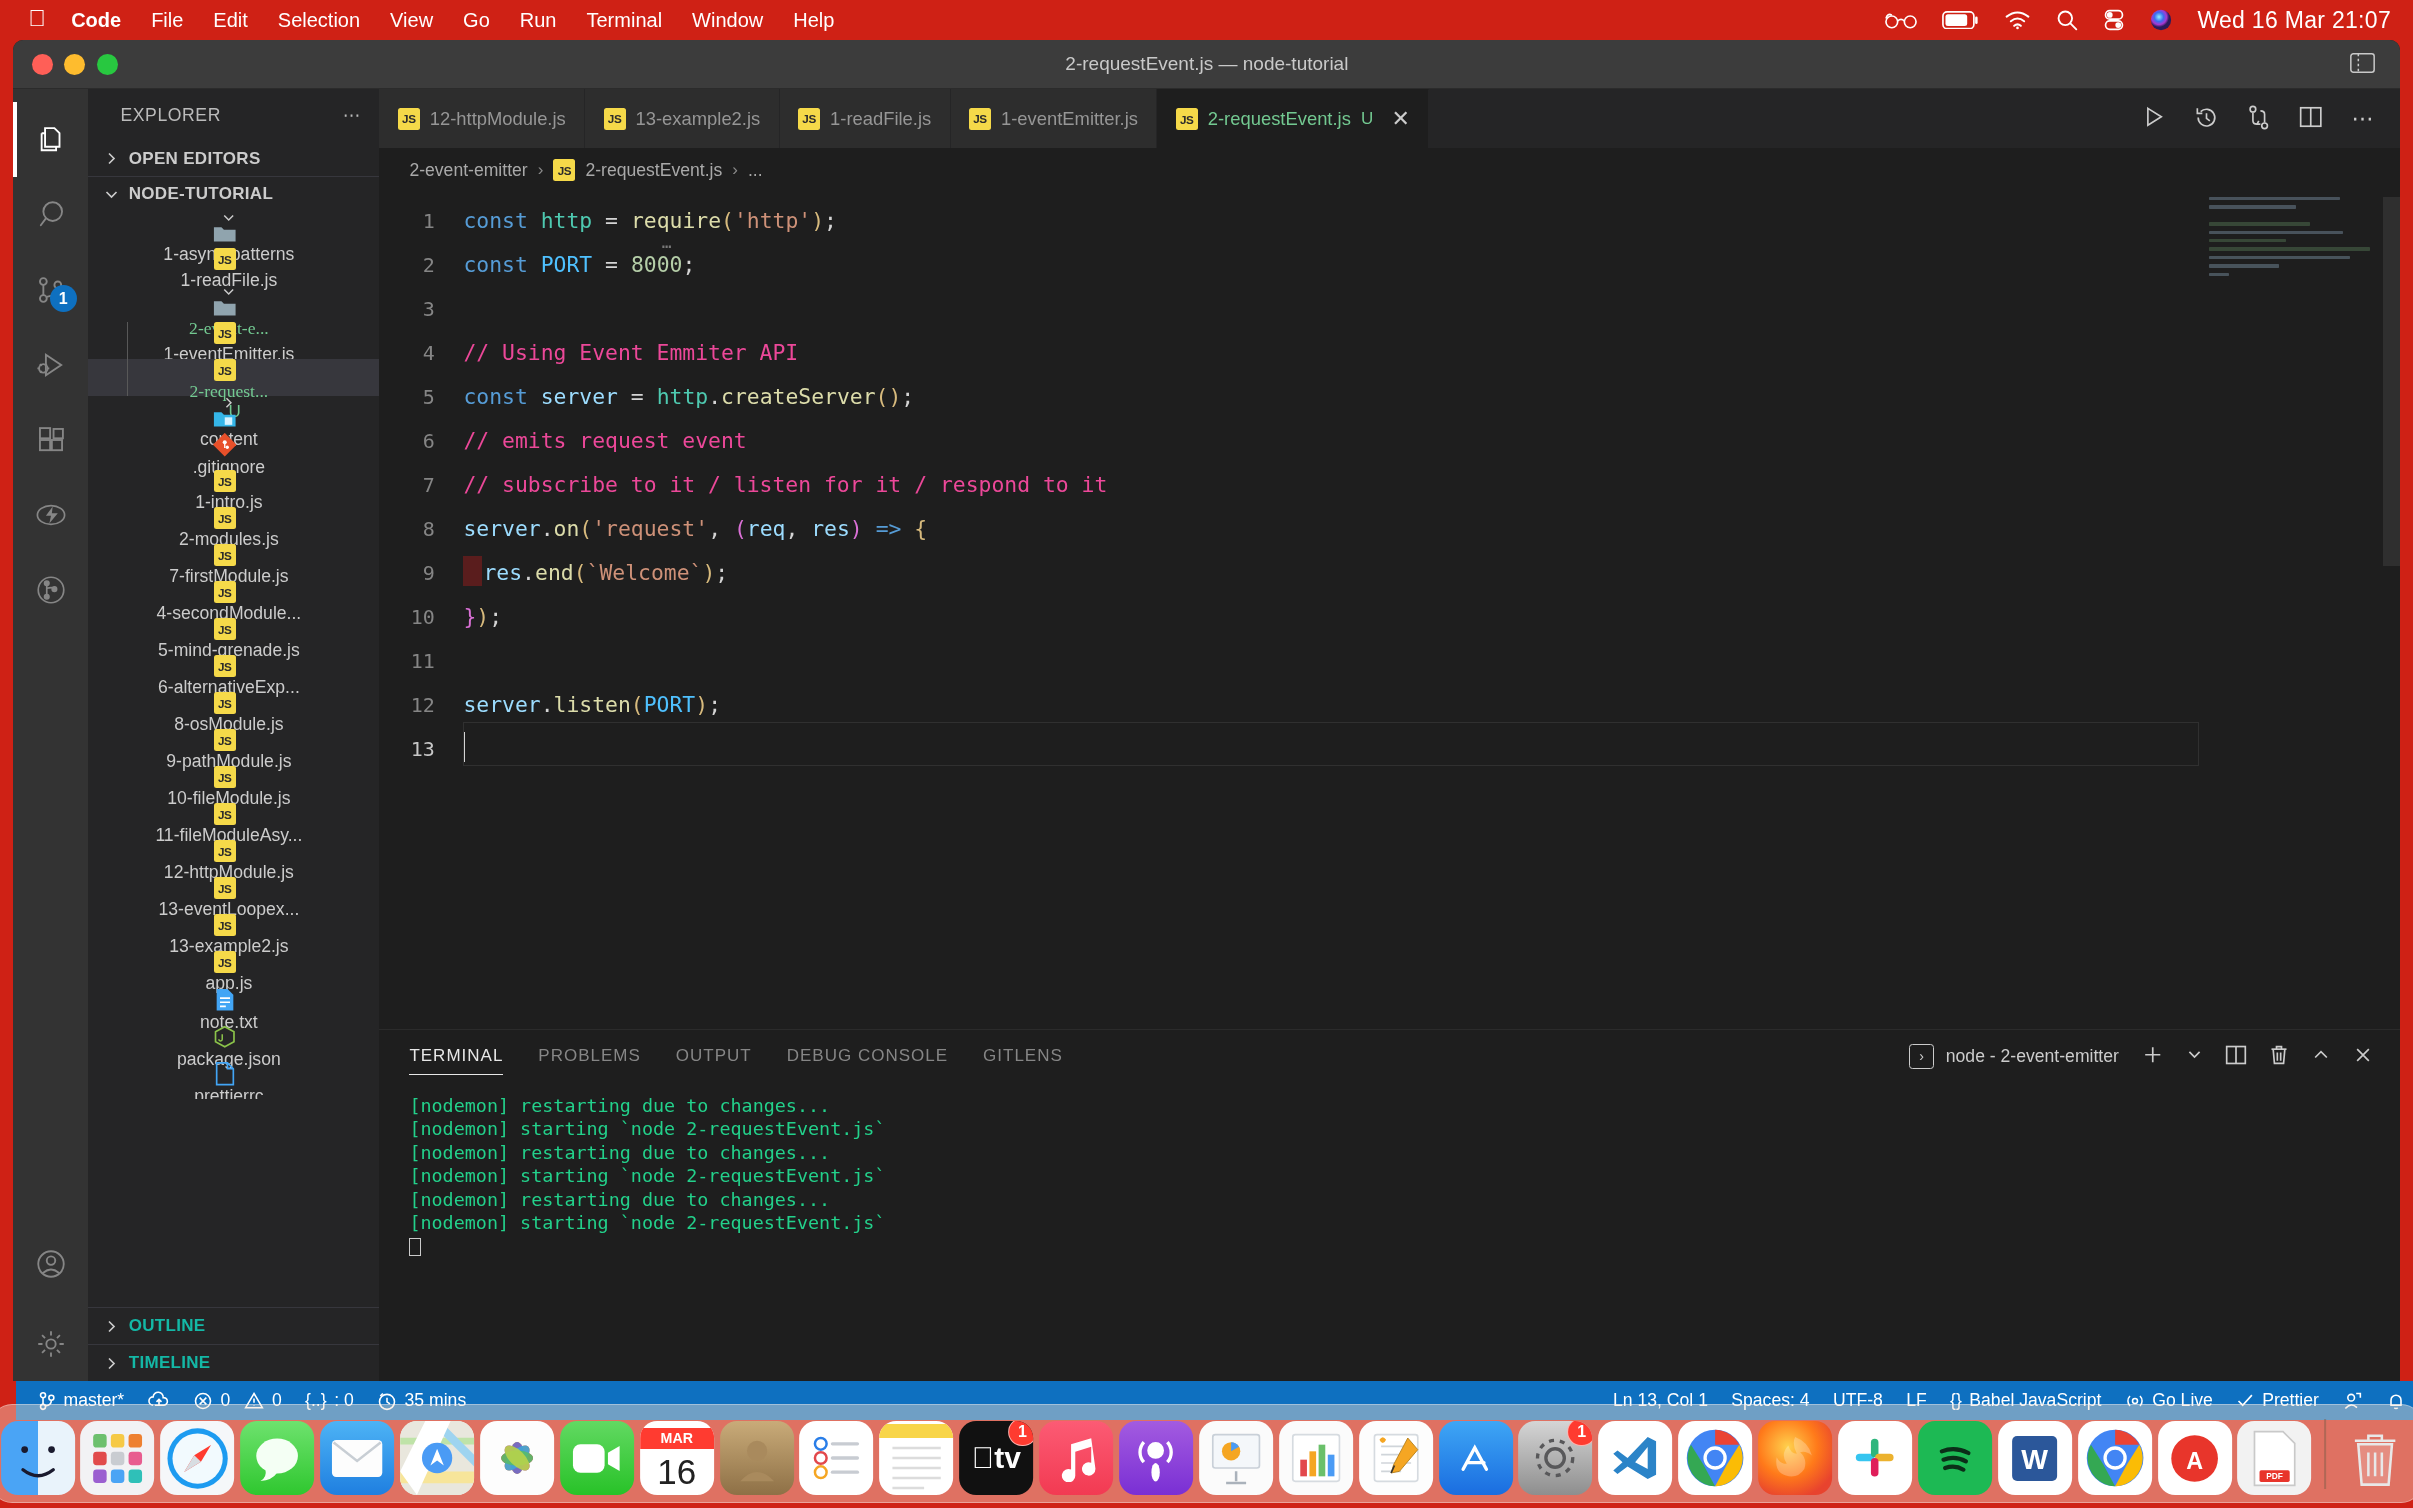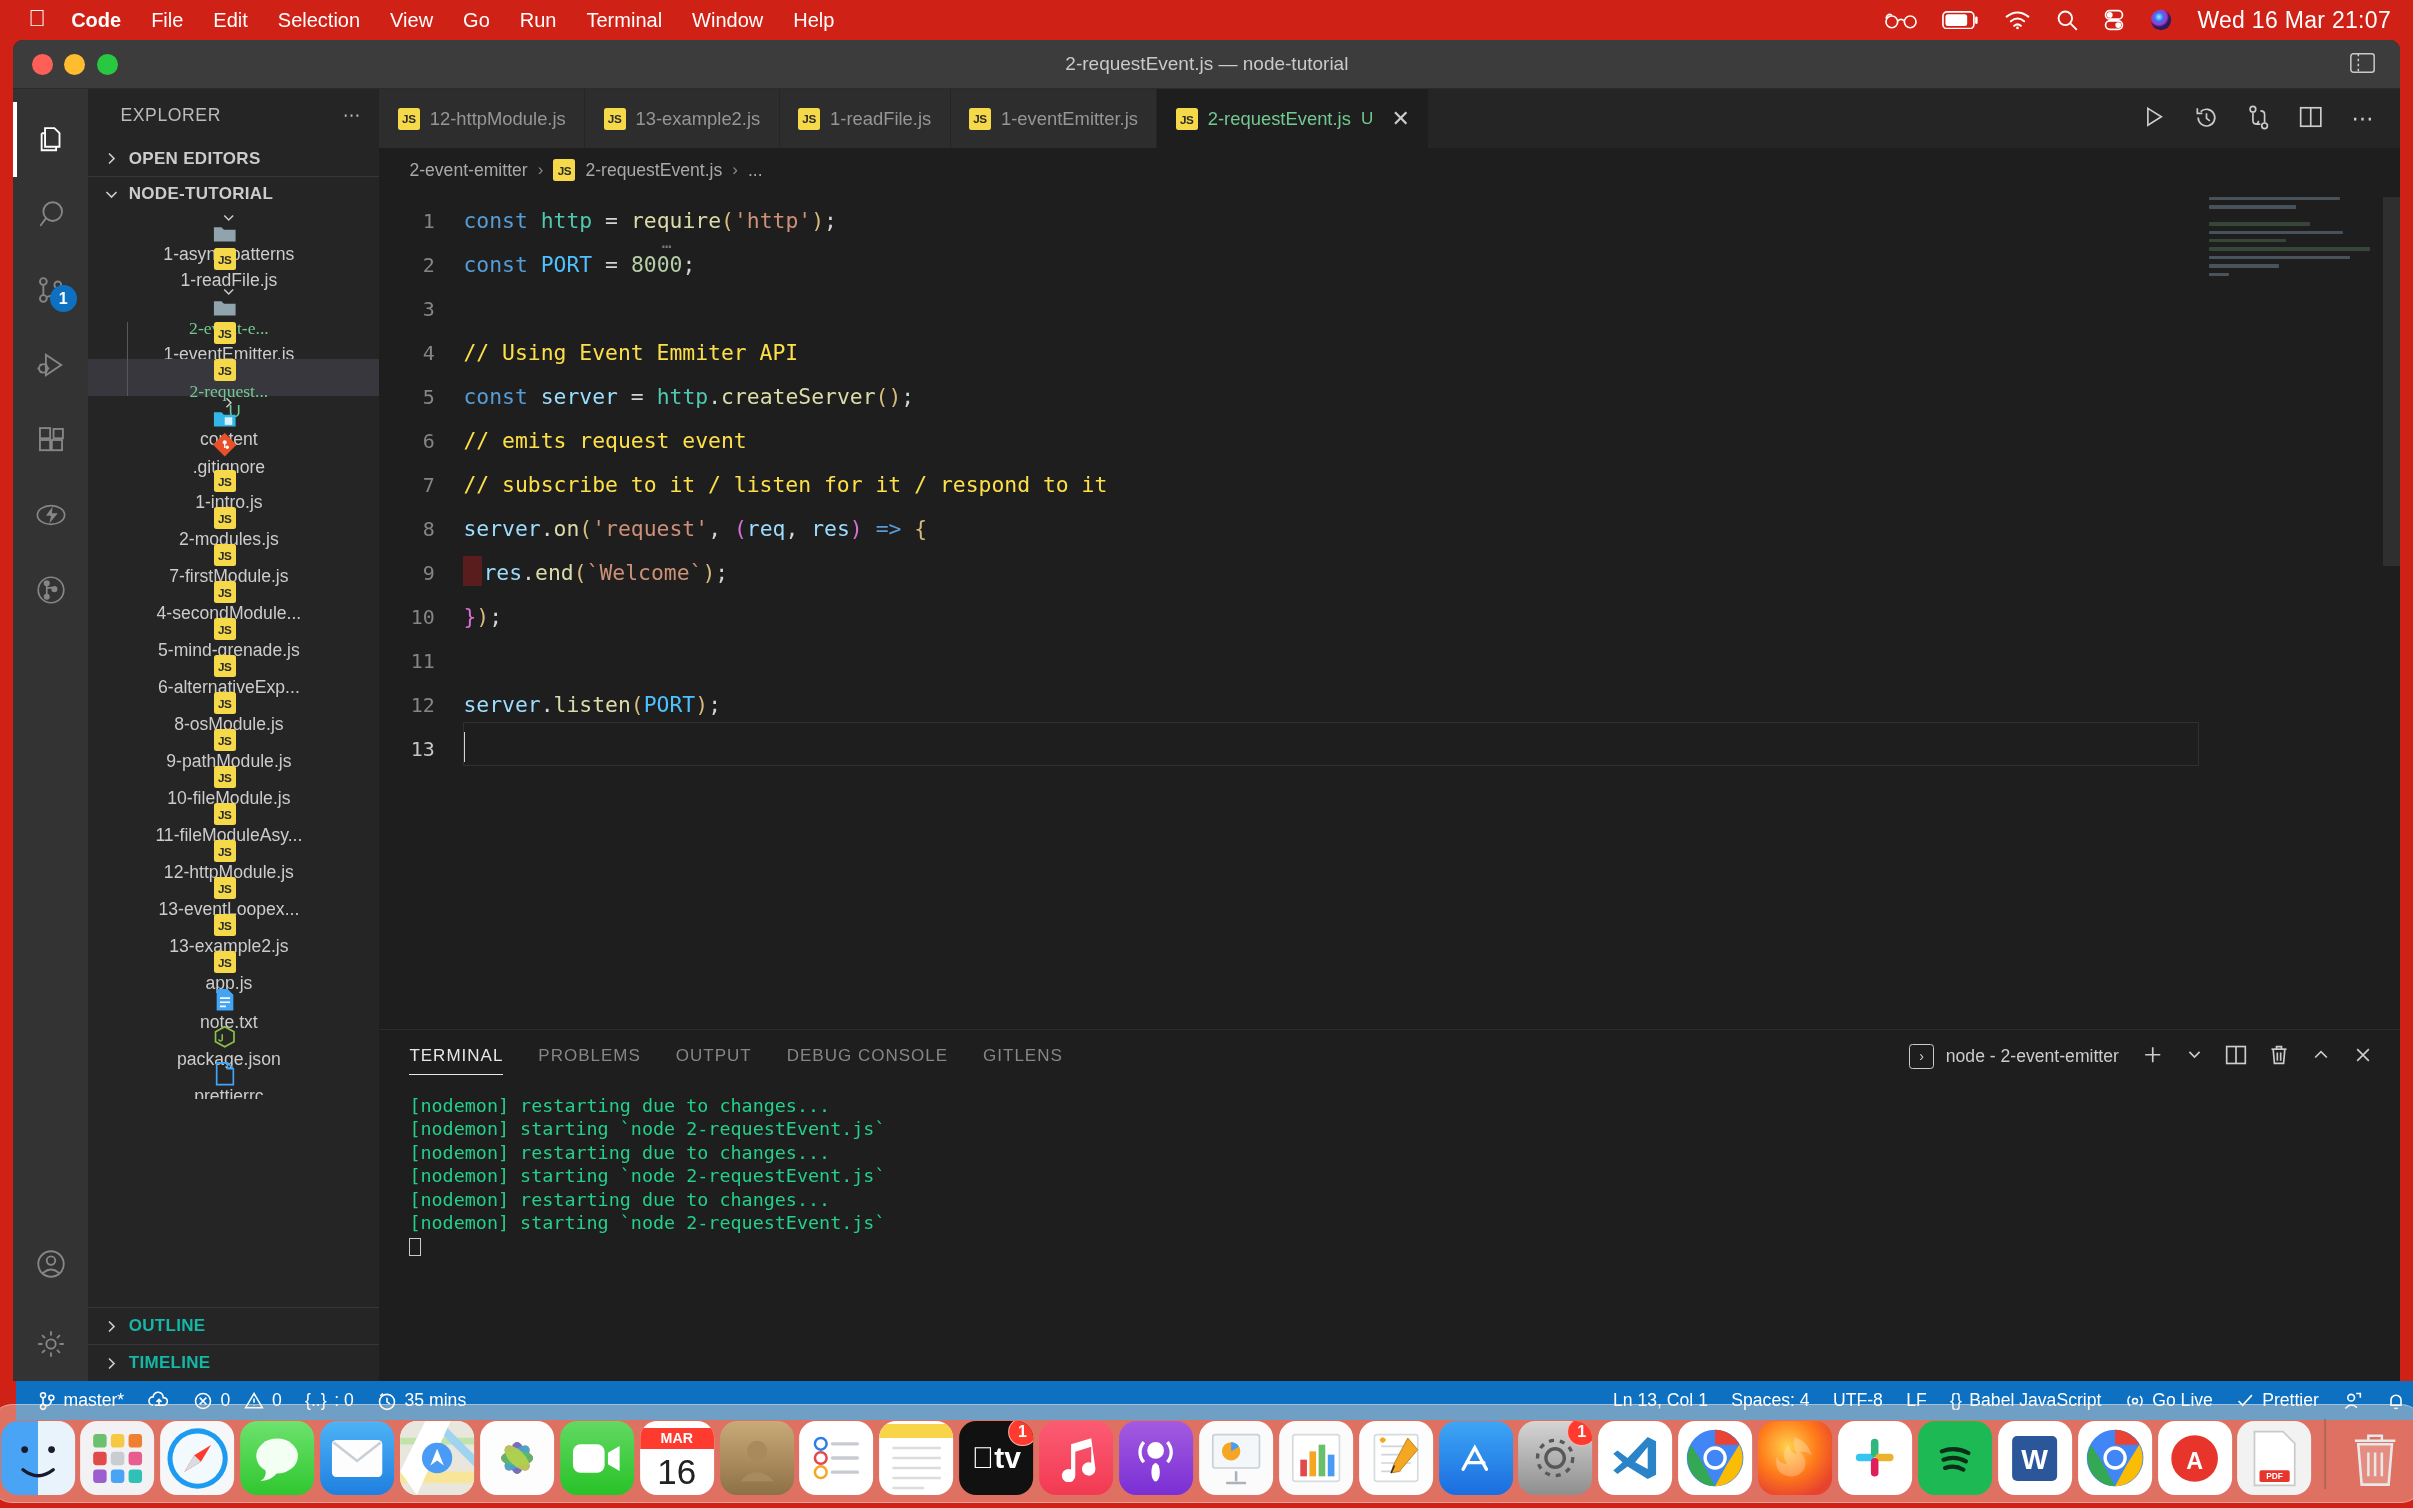--- a/index.html
+++ b/index.html
@@ -133,21 +133,21 @@
     flex:0 0 84px;
   }
   .cline.current .gutter{ color:#c6c6c6; }
   .ctext{ position:relative; }
   .kw{ color:#569cd6; }      
   .var{ color:#4fc1ff; }     
   .id{ color:#9cdcfe; }      
   .fn{ color:#dcdcaa; }      
   .str{ color:#ce9178; }     
   .num{ color:#b5cea8; }     
-  .com{ color:#fde047;text-align:right; }     
+  .com{ color:#ec4899;text-align:right; }     
   .pun{ color:#d4d4d4; }
   .p-yel{ color:#d7ba7d; }
   .p-mag{ color:#da70d6; }
   .ns{ color:#4ec9b0; }      
   .arrow{ color:#569cd6; }
   .errbox{
     display:inline-block; width:18.4px; height:30px; background:#5a1d1d;
     vertical-align:-5.9px; margin-right:1.7px;
   }
   .dots3{ position:absolute; left:198px; top:25px; color:#7a7a7a; font-size:17px; letter-spacing:1.7px;}

